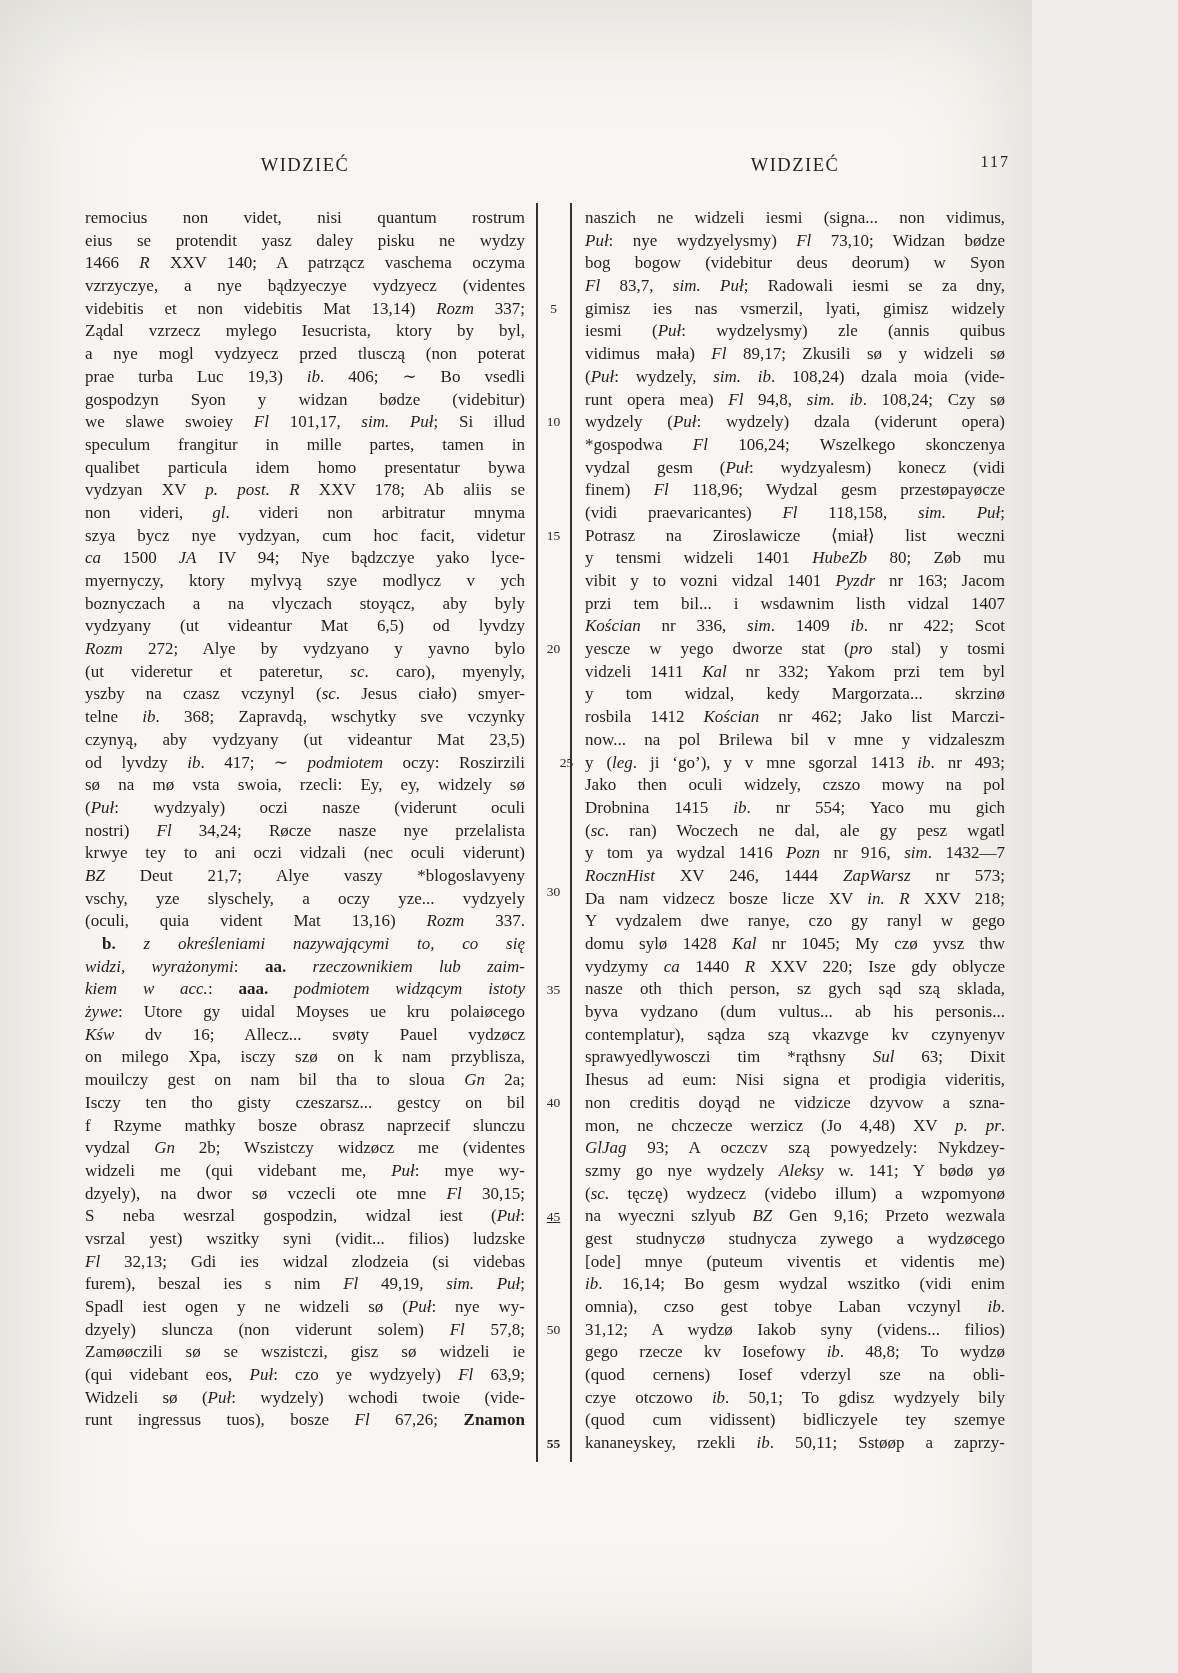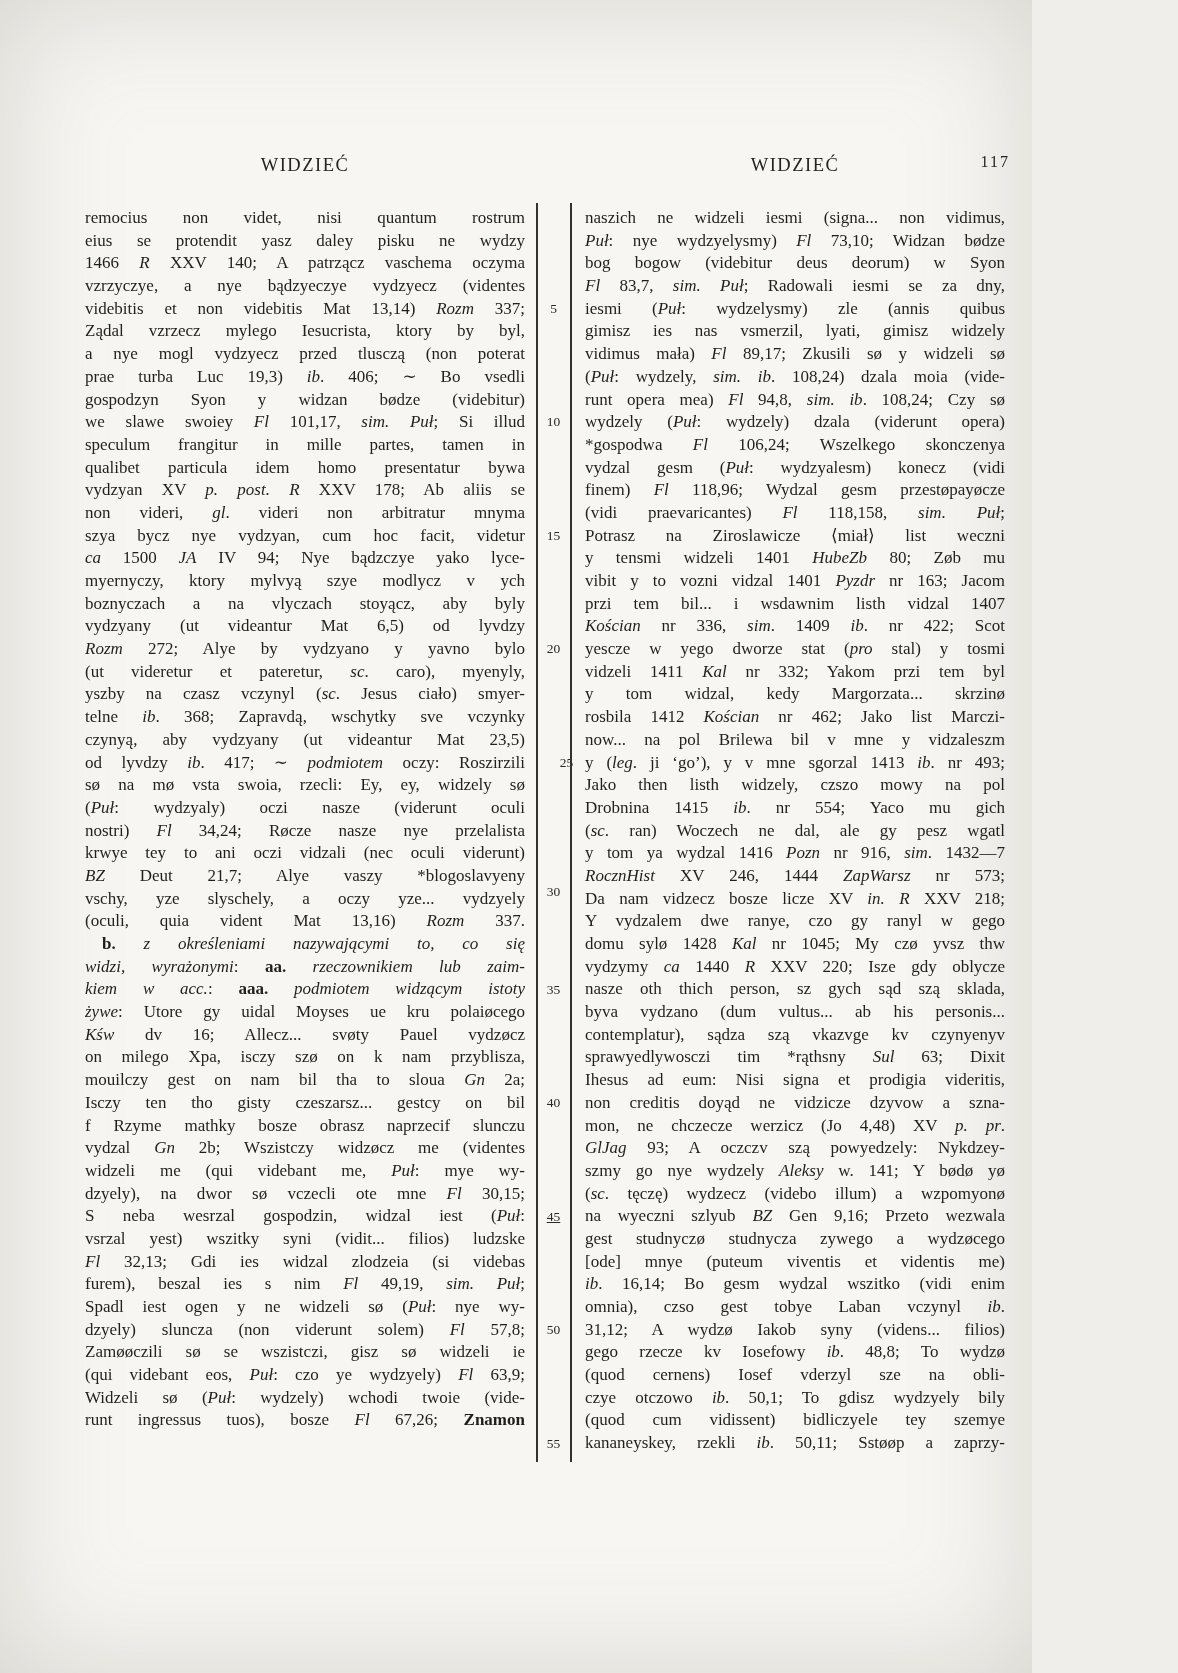--- a/index.html
+++ b/index.html
@@ -127,52 +127,52 @@
       <div class="gnum" style="top: 90.8px;">5</div>
       <div class="gnum" style="top: 204.3px;">10</div>
       <div class="gnum" style="top: 317.8px;">15</div>
       <div class="gnum" style="top: 431.3px;">20</div>
       <div class="gnum" style="top: 544.8px; padding-left: 13px;">25</div>
       <div class="gnum" style="top: 658.3px; margin-top: 16px;">30</div>
       <div class="gnum" style="top: 771.8px;">35</div>
       <div class="gnum" style="top: 885.3px;">40</div>
       <div class="gnum" style="top: 998.8px; text-decoration: underline;">45</div>
       <div class="gnum" style="top: 1112.3px;">50</div>
-      <div class="gnum" style="top: 1225.8px;">55</div>
+      <div class="gnum" style="top: 1225.8px; font-weight: bold;">55</div>
     </div>
 
   <div class="rule rule-2"></div>
 
   <div class="col col-right">
       <div class="tline">naszich ne widzeli iesmi (signa... non vidimus,</div>
       <div class="tline"><i>Puł</i>: nye wydzyelysmy) <i>Fl</i> 73,10; Widzan bødze</div>
       <div class="tline">bog bogow (videbitur deus deorum) w Syon</div>
       <div class="tline"><i>Fl</i> 83,7, <i>sim. Puł</i>; Radowali iesmi se za dny,</div>
+      <div class="tline">gimisz ies nas vsmerzil, lyati, gimisz widzely</div>
       <div class="tline">iesmi (<i>Puł</i>: wydzelysmy) zle (annis quibus</div>
-      <div class="tline">gimisz ies nas vsmerzil, lyati, gimisz widzely</div>
       <div class="tline">vidimus mała) <i>Fl</i> 89,17; Zkusili sø y widzeli sø</div>
       <div class="tline">(<i>Puł</i>: wydzely, <i>sim. ib</i>. 108,24) dzala moia (vide-</div>
       <div class="tline">runt opera mea) <i>Fl</i> 94,8, <i>sim. ib</i>. 108,24; Czy sø</div>
       <div class="tline">wydzely (<i>Puł</i>: wydzely) dzala (viderunt opera)</div>
       <div class="tline">*gospodwa <i>Fl</i> 106,24; Wszelkego skonczenya</div>
       <div class="tline">vydzal gesm (<i>Puł</i>: wydzyalesm) konecz (vidi</div>
       <div class="tline">finem) <i>Fl</i> 118,96; Wydzal gesm przestøpayøcze</div>
       <div class="tline">(vidi praevaricantes) <i>Fl</i> 118,158, <i>sim. Puł</i>;</div>
       <div class="tline">Potrasz na Ziroslawicze ⟨miał⟩ list weczni</div>
       <div class="tline">y tensmi widzeli 1401 <i>HubeZb</i> 80; Zøb mu</div>
       <div class="tline">vibit y to vozni vidzal 1401 <i>Pyzdr</i> nr 163; Jacom</div>
       <div class="tline">przi tem bil... i wsdawnim listh vidzal 1407</div>
       <div class="tline"><i>Kościan</i> nr 336, <i>sim</i>. 1409 <i>ib</i>. nr 422; Scot</div>
       <div class="tline">yescze w yego dworze stat (<i>pro</i> stal) y tosmi</div>
       <div class="tline">vidzeli 1411 <i>Kal</i> nr 332; Yakom przi tem byl</div>
       <div class="tline">y tom widzal, kedy Margorzata... skrzinø</div>
       <div class="tline">rosbila 1412 <i>Kościan</i> nr 462; Jako list Marczi-</div>
       <div class="tline">now... na pol Brilewa bil v mne y vidzaleszm</div>
       <div class="tline">y (<i>leg</i>. ji ‘go’), y v mne sgorzal 1413 <i>ib</i>. nr 493;</div>
-      <div class="tline">Jako then listh widzely, czszo mowy na pol</div>
+      <div class="tline">Jako then oculi widzely, czszo mowy na pol</div>
       <div class="tline">Drobnina 1415 <i>ib</i>. nr 554; Yaco mu gich</div>
       <div class="tline">(<i>sc</i>. ran) Woczech ne dal, ale gy pesz wgatl</div>
       <div class="tline">y tom ya wydzal 1416 <i>Pozn</i> nr 916, <i>sim</i>. 1432—7</div>
       <div class="tline"><i>RocznHist</i> XV 246, 1444 <i>ZapWarsz</i> nr 573;</div>
       <div class="tline">Da nam vidzecz bosze licze XV <i>in. R</i> XXV 218;</div>
       <div class="tline">Y vydzalem dwe ranye, czo gy ranyl w gego</div>
       <div class="tline">domu sylø 1428 <i>Kal</i> nr 1045; My czø yvsz thw</div>
       <div class="tline">vydzymy <i>ca</i> 1440 <i>R</i> XXV 220; Isze gdy oblycze</div>
       <div class="tline">nasze oth thich person, sz gych sąd szą sklada,</div>
       <div class="tline">byva vydzano (dum vultus... ab his personis...</div>

